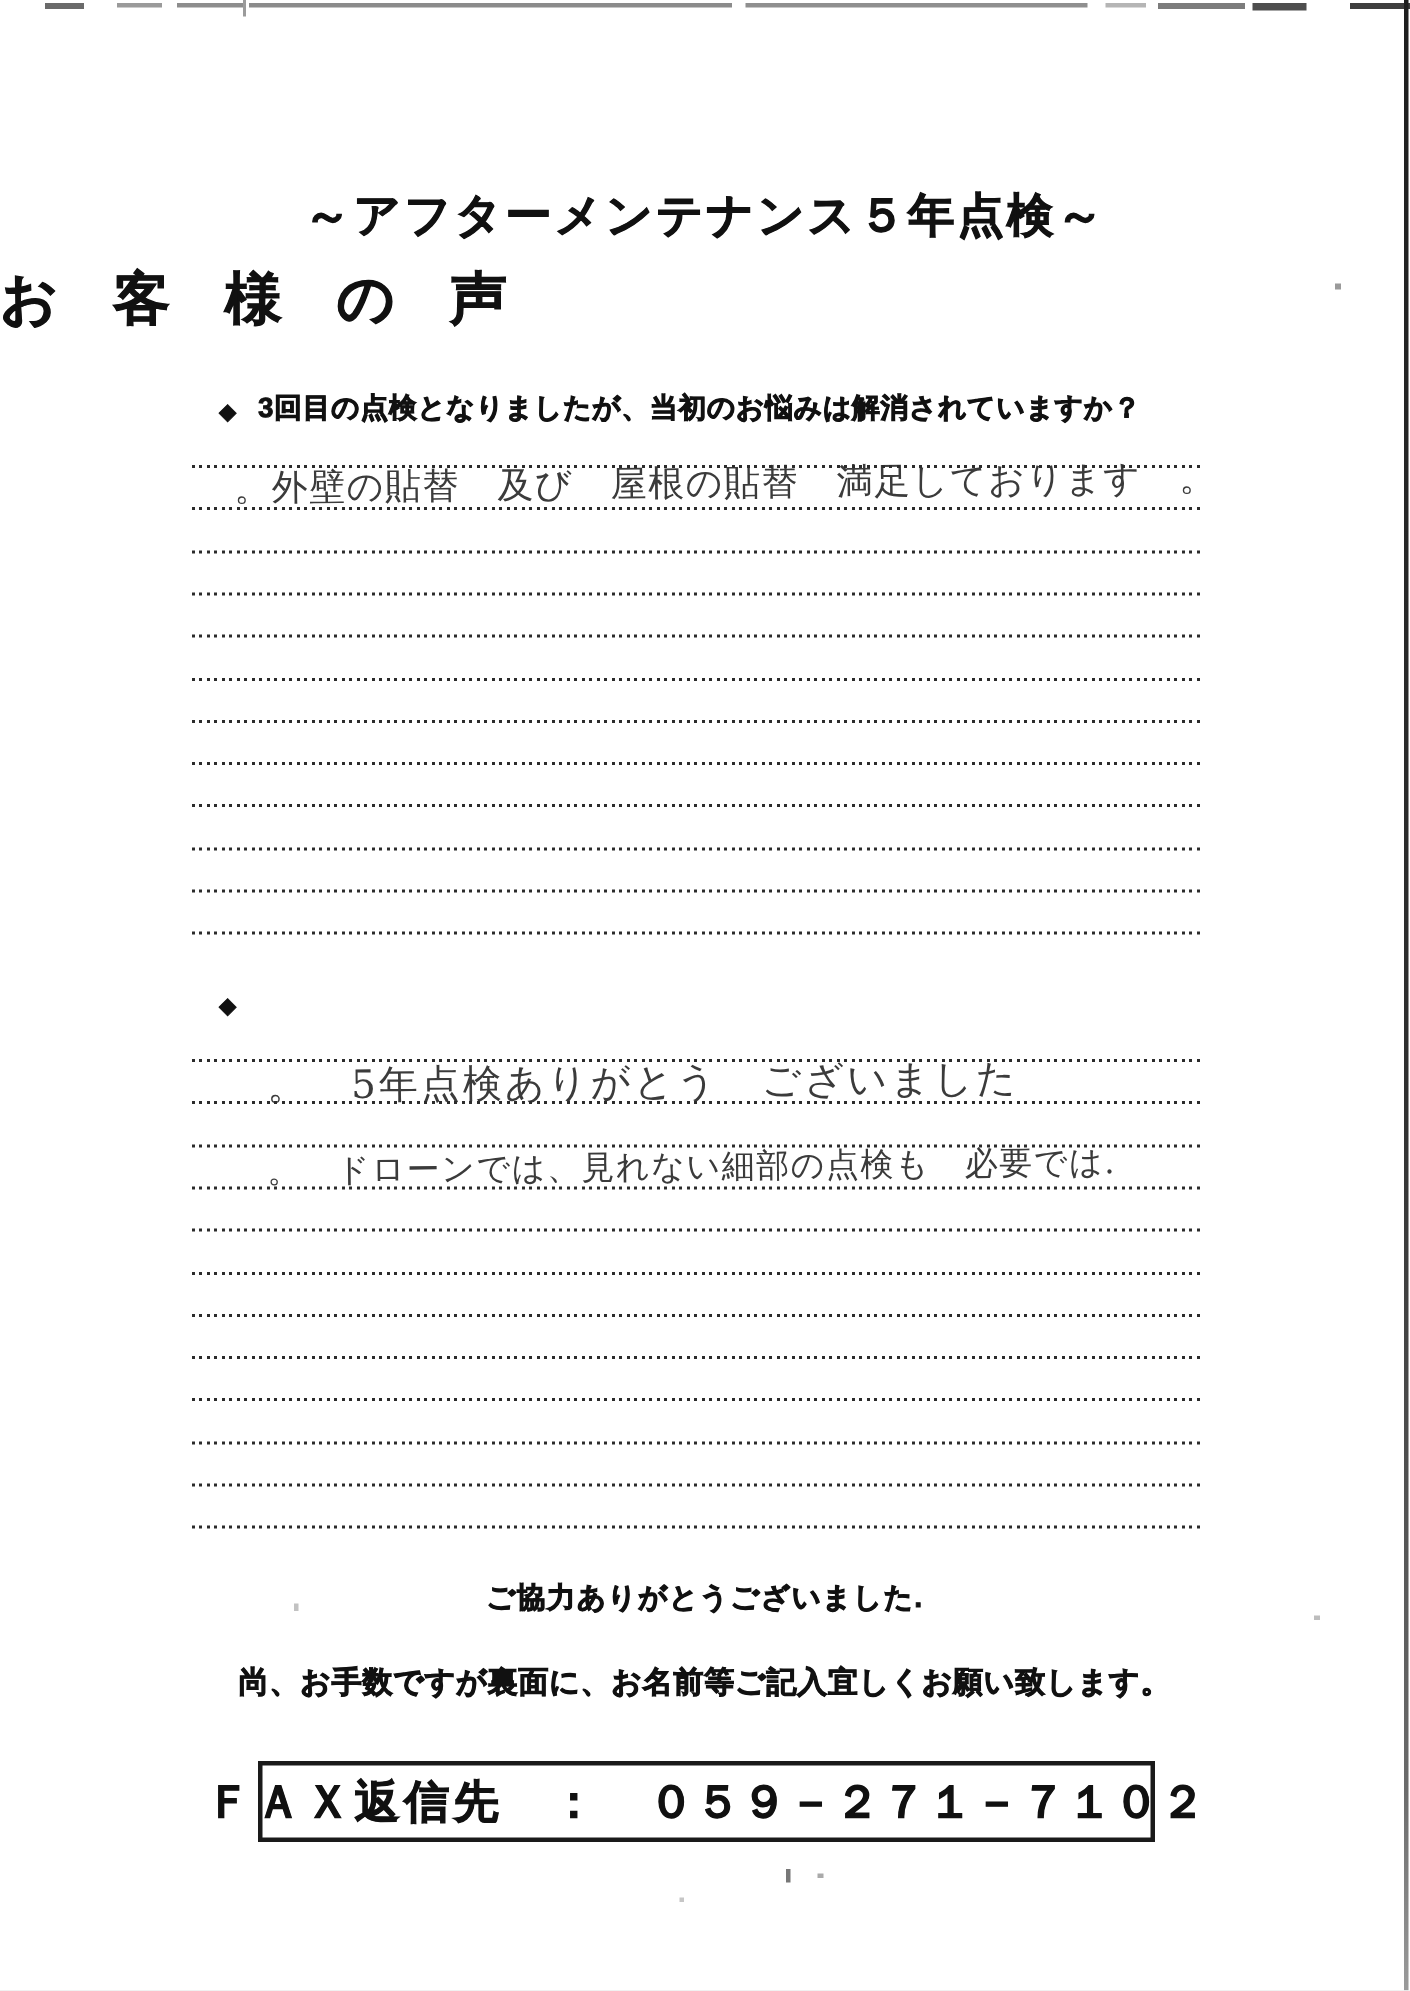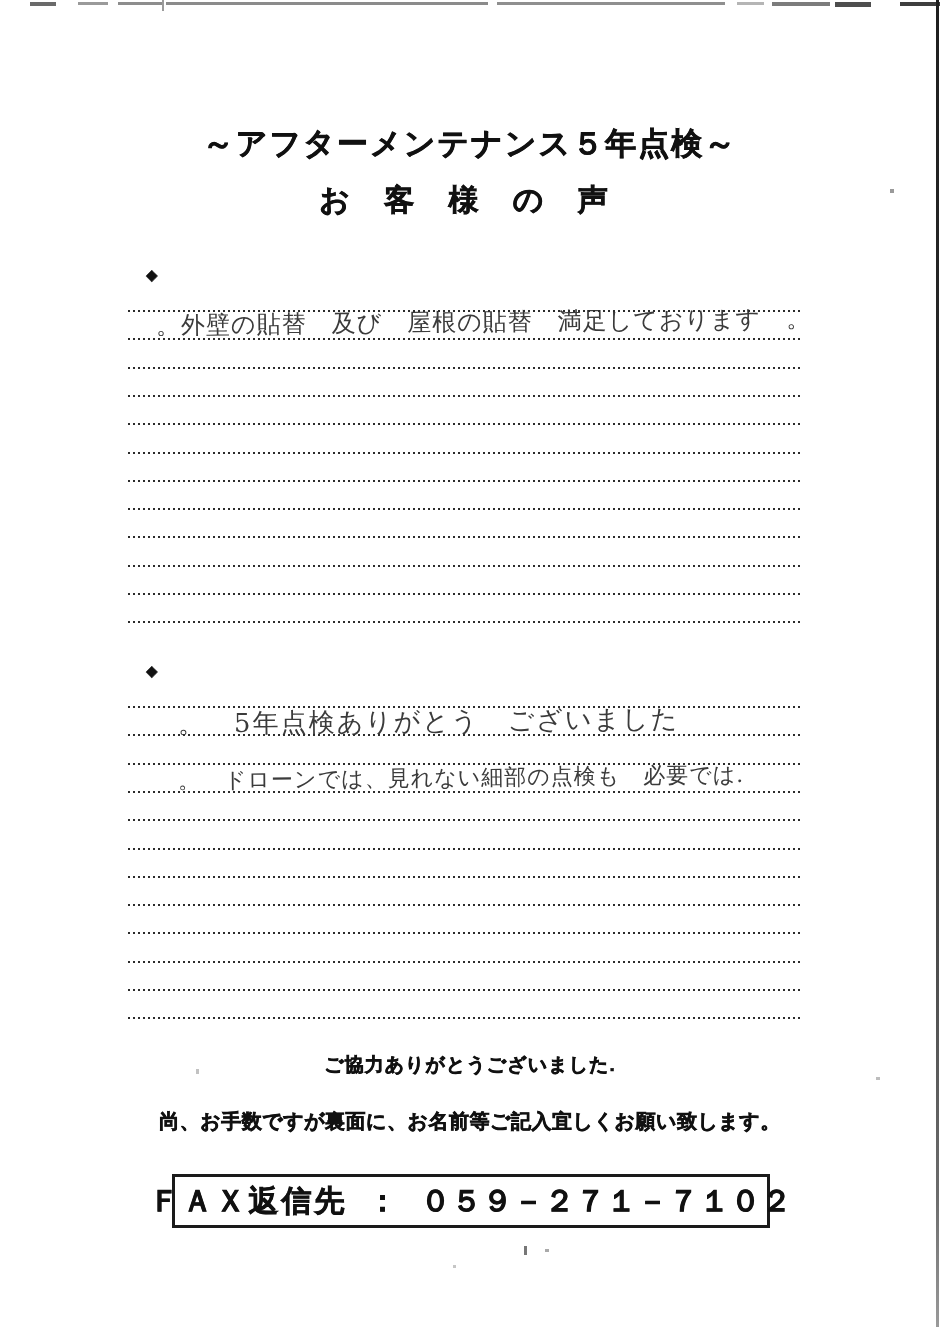--- a/index.html
+++ b/index.html
@@ -5,22 +5,22 @@
   html,body{margin:0;padding:0;background:#e8e8e8;}
   .page{
     position:relative;width:940px;height:1327px;background:#ffffff;
     margin:0 auto;overflow:hidden;
     font-family:"Liberation Sans","DejaVu Sans",sans-serif;color:#111;
   }
   
   .printed{font-weight:900;color:#111;-webkit-text-stroke:0.6px #111;}
   .title1{position:absolute;top:122px;left:0;width:940px;text-align:center;
           font-size:31px;letter-spacing:2px;line-height:44px;}
-  .title2{position:absolute;top:176px;left:0;width:940px;text-align:center;
-          font-size:30px;letter-spacing:13px;line-height:48px;}
+  .title2{position:absolute;top:176px;left:0;width:940px;
+          font-size:38px;letter-spacing:13px;line-height:48px;}
   .question{position:absolute;left:146px;display:flex;align-items:flex-start;
             font-size:18.5px;letter-spacing:0.5px;line-height:26px;white-space:nowrap;}
   .q1{top:259px;}
   .q2{top:655px;}
   .bullet{font-size:15px;margin:3px 14px 0 0;}
   
   .lines{position:absolute;left:128px;width:672px;}
   #lines1{top:310px;height:318px;}
   #lines2{top:706px;height:318px;}
   .dotline{position:absolute;left:0;width:100%;height:2px;
@@ -32,21 +32,21 @@
   .hw1{left:156px;top:306px;font-size:24px;letter-spacing:1px;}
   .hw2{left:178px;top:704px;font-size:26px;letter-spacing:2px;}
   .hw3{left:178px;top:763px;font-size:22px;letter-spacing:1px;}
   
   .thanks{position:absolute;top:1052px;left:0;width:940px;text-align:center;
           font-size:19px;letter-spacing:1px;}
   .note{position:absolute;top:1108px;left:0;width:940px;text-align:center;
         font-size:20px;letter-spacing:0.5px;}
   .faxbox{position:absolute;left:172px;top:1174px;width:592px;height:48px;
           border:3px solid #1a1a1a;display:flex;align-items:center;justify-content:center;
-          gap:20px;font-size:30px;letter-spacing:3px;white-space:nowrap;}
+          gap:32px;font-size:30px;letter-spacing:3px;white-space:nowrap;}
   .faxbox .num{letter-spacing:1px;}
   
   .seg{position:absolute;top:2px;}
   .a1{left:30px;width:26px;height:4px;background:#6a6a6a;}
   .a2{left:78px;width:30px;height:3px;background:#9a9a9a;}
   .a3{left:118px;width:44px;height:3px;background:#8d8d8d;}
   .a4{left:166px;width:322px;height:3px;background:#8b8b8b;}
   .a5{left:497px;width:228px;height:3px;background:#8f8f8f;}
   .a6{left:737px;width:27px;height:3px;background:#b5b5b5;}
   .a7{left:772px;width:58px;height:4px;background:#7c7c7c;}
@@ -84,20 +84,21 @@
   <div class="speck s3"></div>
   <div class="speck s4"></div>
   <div class="speck s5"></div>
   <div class="speck s6"></div>
 
   <div class="printed title1">～アフターメンテナンス５年点検～</div>
   <div class="printed title2">お 客 様 の 声</div>
 
   <div class="printed question q1">
     <span class="bullet">◆</span>
+    <span>3回目の点検となりましたが、当初のお悩みは解消されていますか？</span>
   </div>
   <div class="hw hw1">。外壁の貼替　及び　屋根の貼替　満足しております　。</div>
   <div class="lines" id="lines1">
       <div class="dotline" style="top: 0px;"></div>
       <div class="dotline" style="top: 28.3px;"></div>
       <div class="dotline" style="top: 56.6px;"></div>
       <div class="dotline" style="top: 84.9px;"></div>
       <div class="dotline" style="top: 113.2px;"></div>
       <div class="dotline" style="top: 141.5px;"></div>
       <div class="dotline" style="top: 169.8px;"></div>

